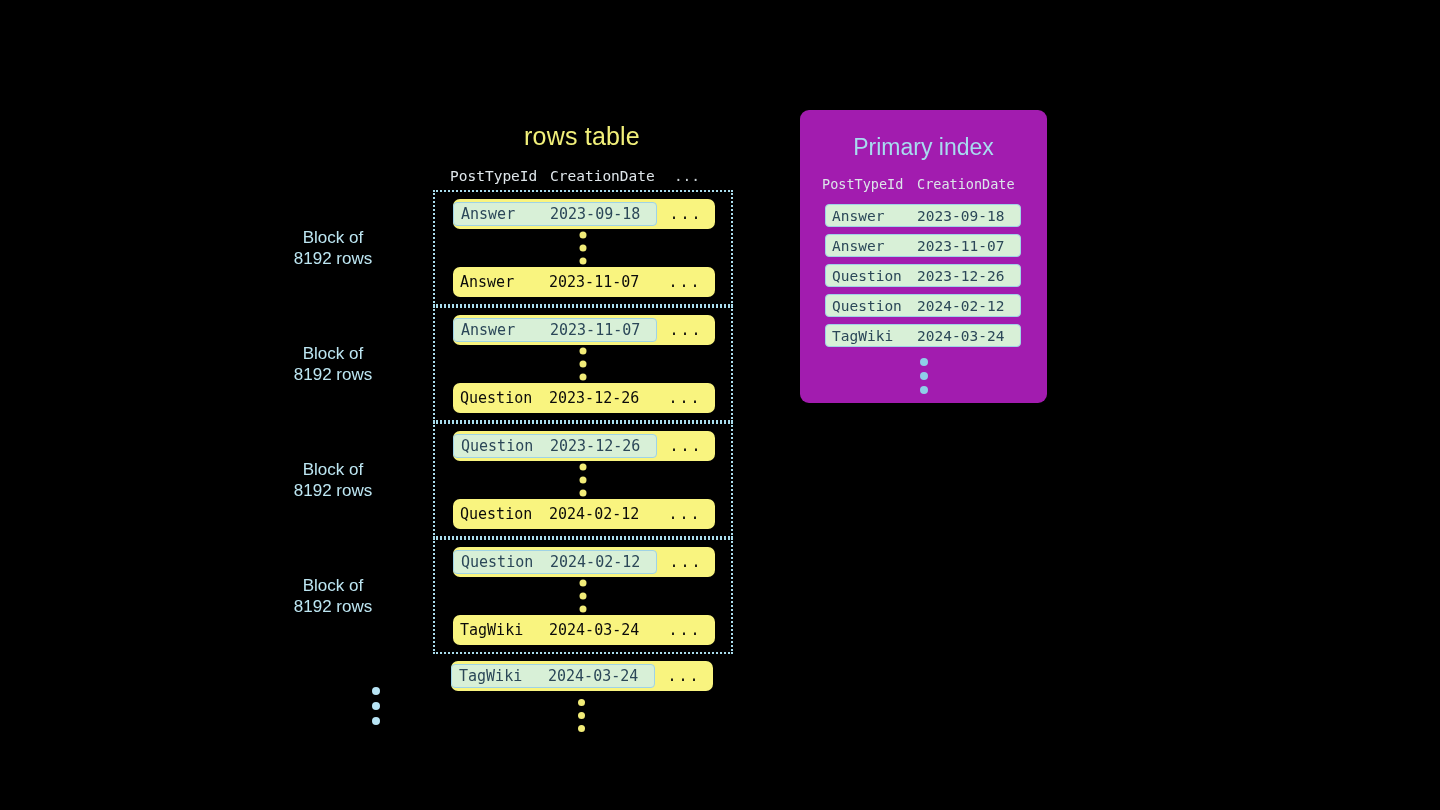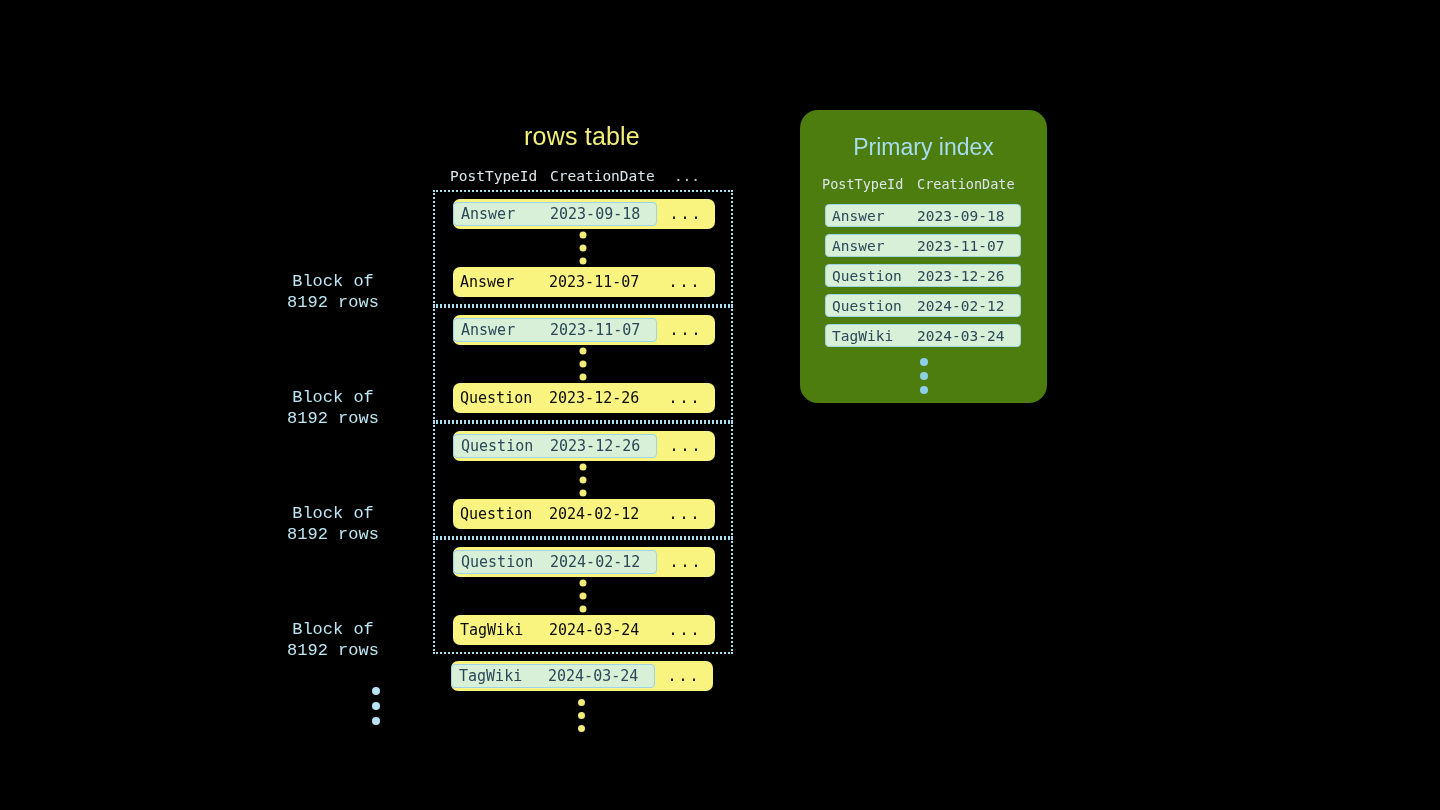--- a/index.html
+++ b/index.html
@@ -67,23 +67,22 @@
   .block-label {
     position: absolute;
     right: 308px;
     top: 50%;
     transform: translateY(-50%);
     width: 180px;
     text-align: center;
     color: #bde6f2;
     font-size: 17px;
     line-height: 21px;
-    font-family: Liberation Mono, monospace;
+    font-family: Liberation Sans, sans-serif;
     white-space: pre-line;
-    margin-top: 44px;
   }
 
   
   .row {
     position: absolute;
     left: 18px;
     width: 262px;
     height: 30px;
     background: #f9f47f;
     border-radius: 7px;
@@ -170,22 +169,22 @@
   }
   #left-blue-dots i { width: 8px; height: 8px; border-radius: 50%; background: #b8e4f5; display:block; }
 
   
   #primary-index {
     position: absolute;
     left: 800px;
     top: 110px;
     width: 247px;
     height: 293px;
-    background: #4d7c0f;
-    border-radius: 18px;
+    background: #a21caf;
+    border-radius: 9px;
     padding-left: 17px;
   }
 
   #primary-index-title {
     position: absolute;
     left: 0; top: 24px;
     width: 247px;
     text-align: center;
     font-size: 23px;
     color: #a8dcf0;

